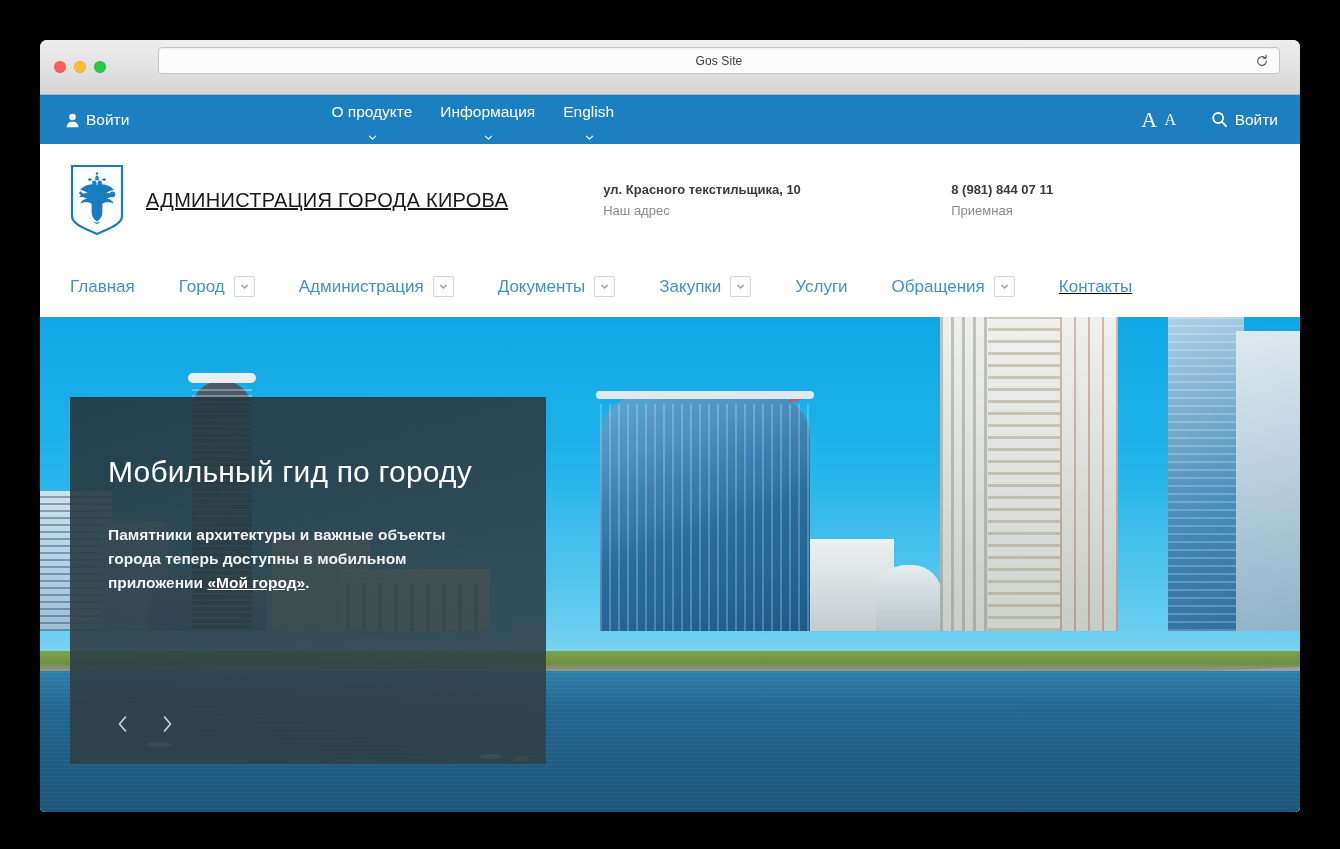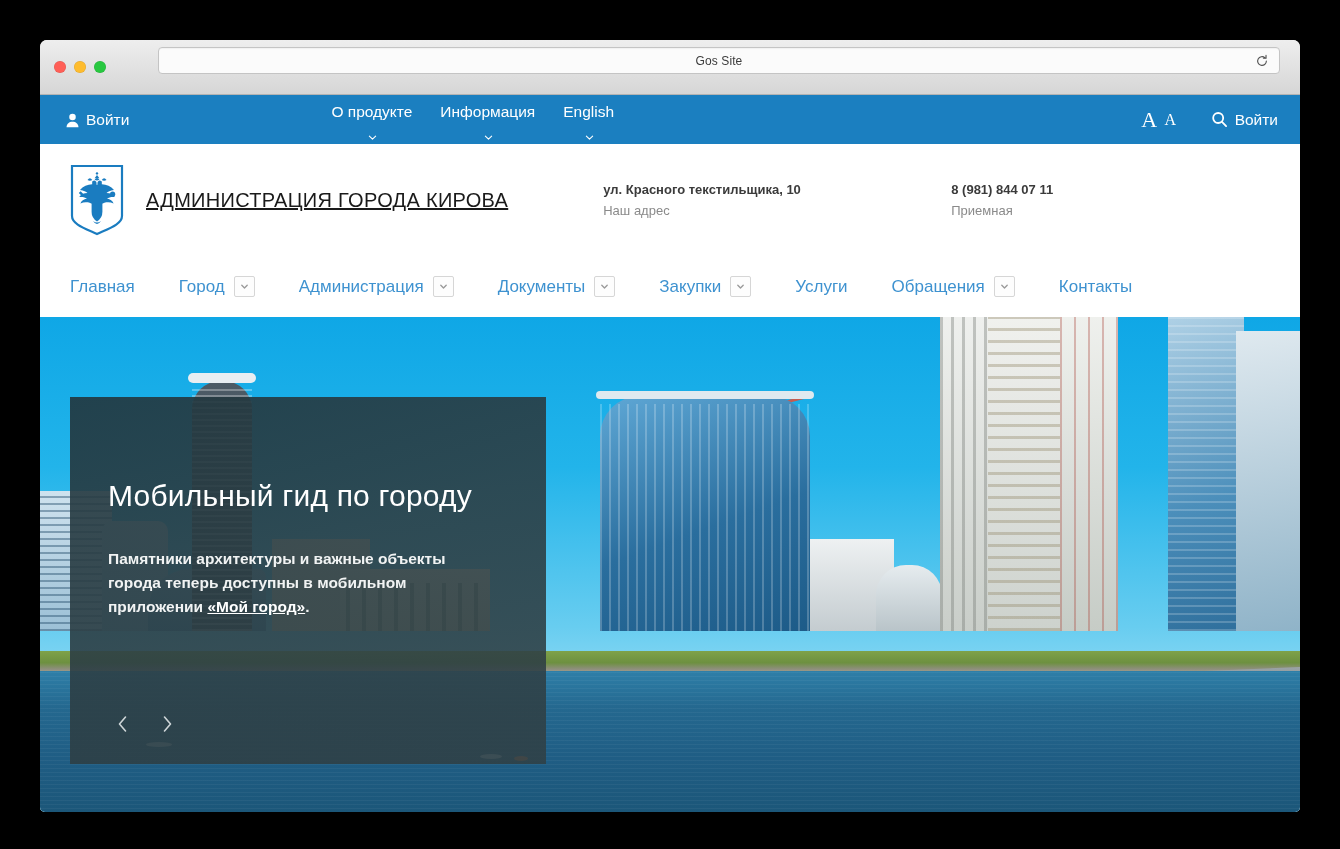--- a/index.html
+++ b/index.html
@@ -193,21 +193,21 @@
     gap: 0;
   }
   .navitem {
     display: inline-flex;
     align-items: center;
     gap: 9px;
     margin-right: 44px;
     cursor: pointer;
     white-space: nowrap;
   }
-  .navitem:last-child { margin-right: 0; }
+  .navitem:last-child { margin-right: 0; text-decoration: underline; }
   .navitem .nlabel {
     font-size: 17px;
     color: #3e92d0;
   }
   .navcaret {
     width: 19px;
     height: 19px;
     border: 1px solid #d6d6d6;
     border-radius: 2px;
     background: #fdfdfd;
@@ -334,21 +334,21 @@
 
   
   .hero-card {
     position: absolute;
     left: 30px;
     top: 80px;
     width: 476px;
     height: 367px;
     background: linear-gradient(160deg, rgba(34,56,64,0.92) 0%, rgba(44,62,68,0.90) 45%, rgba(48,64,69,0.88) 100%);
     box-sizing: border-box;
-    padding: 80px 44px 0 38px;
+    padding: 56px 44px 0 38px;
   }
   .hero-title {
     color: #ffffff;
     font-size: 30px;
     font-weight: 400;
     line-height: 1.25;
     margin: 0 0 32px 0;
     letter-spacing: 0.2px;
   }
   .hero-text {

